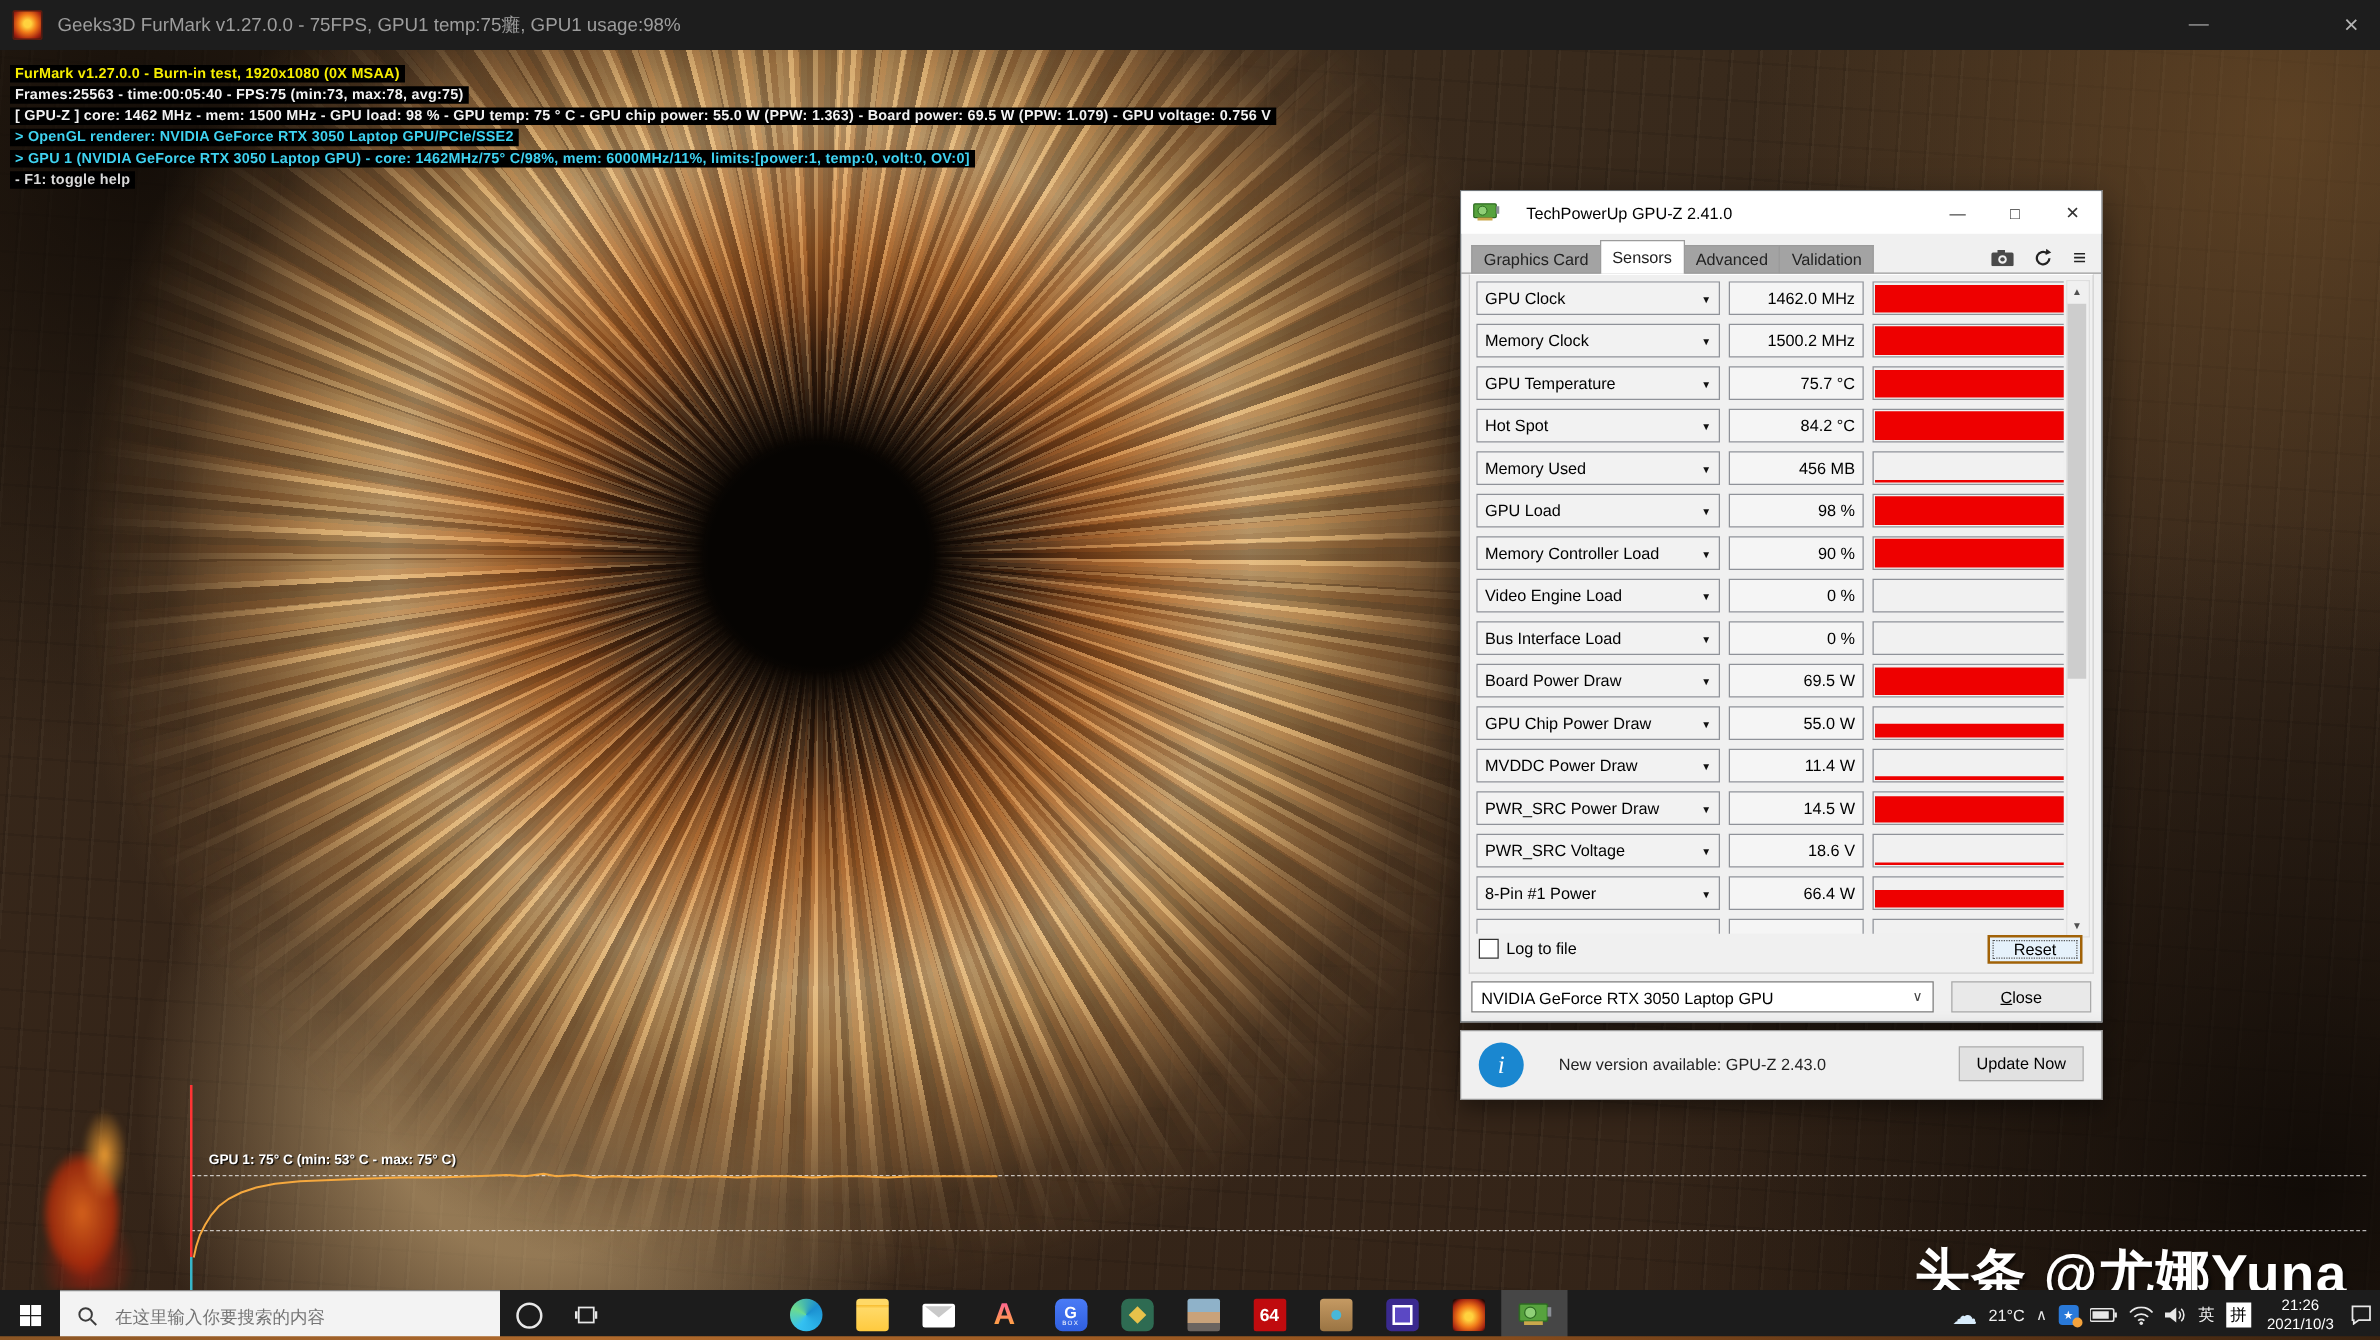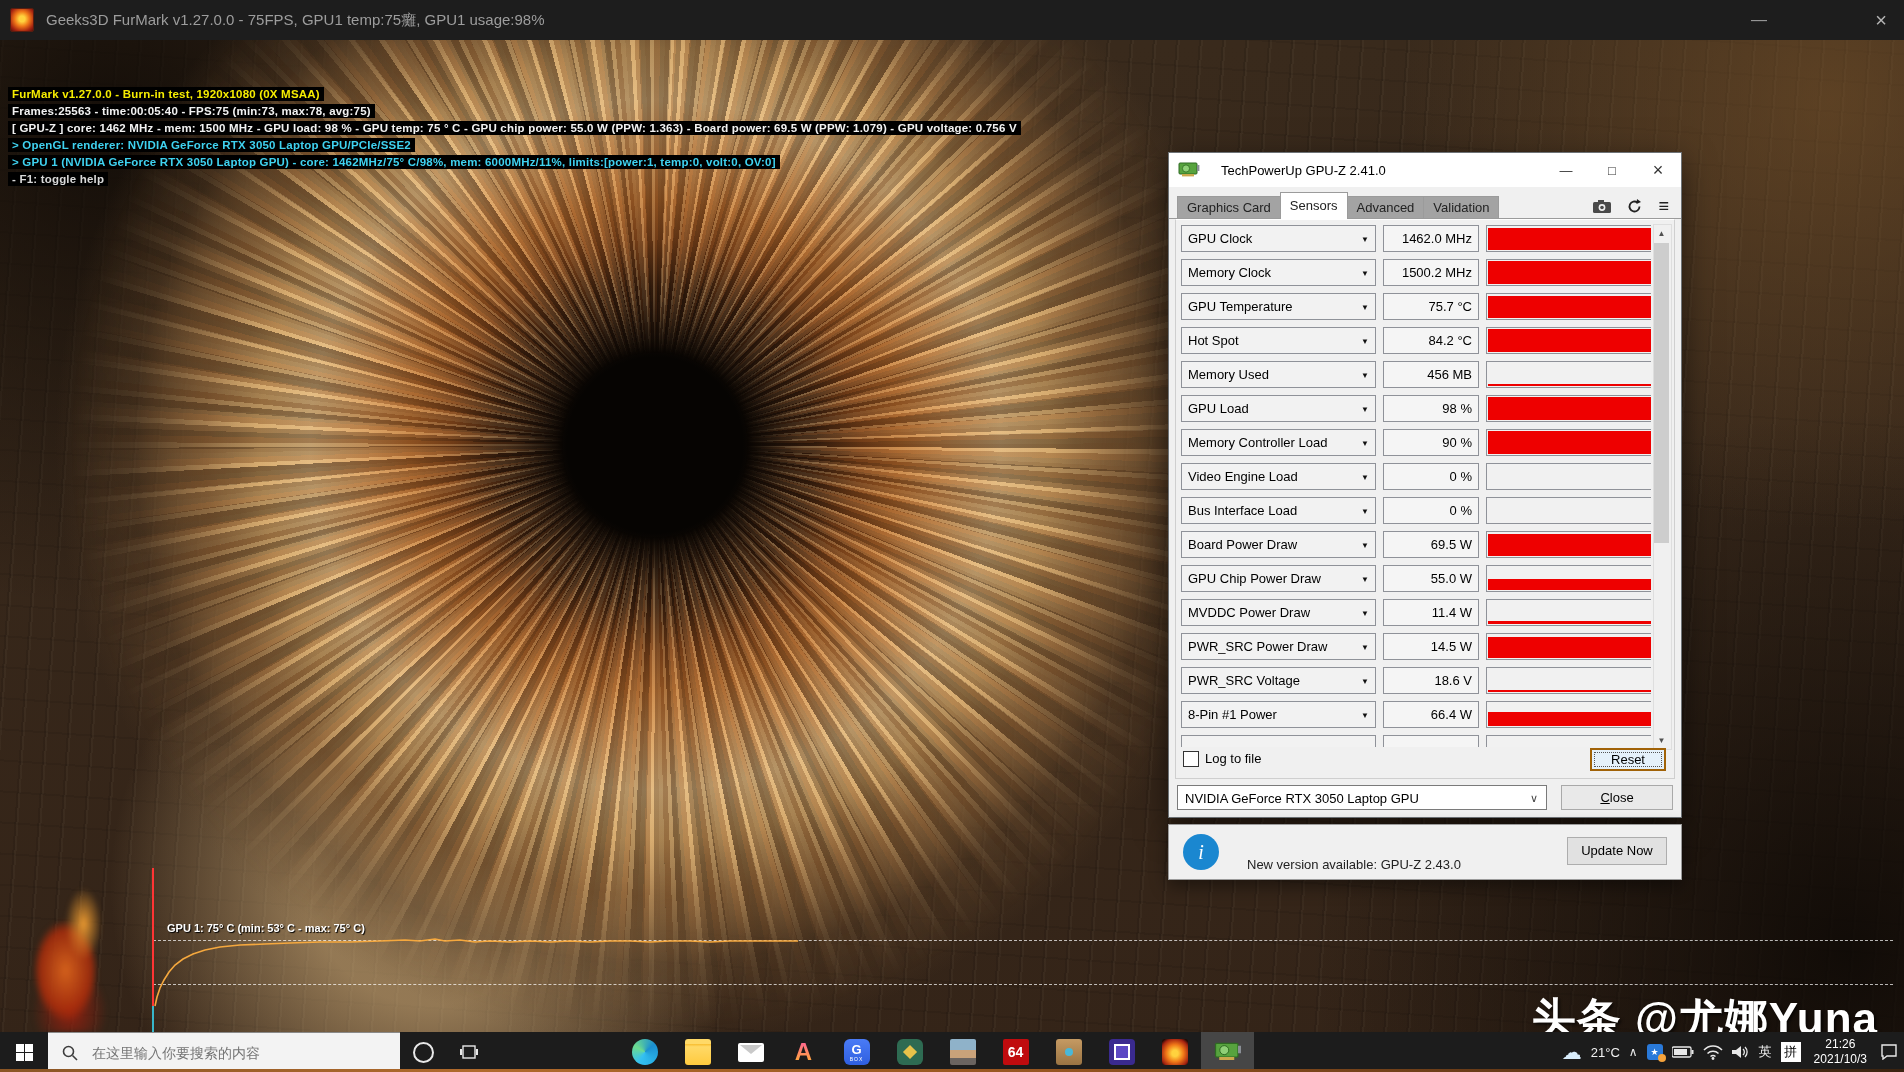--- a/index.html
+++ b/index.html
@@ -43,21 +43,21 @@
       repeating-conic-gradient(from 0deg at 655px 405px, rgba(0,0,0,.18) 0 2.3deg, rgba(255,214,150,.14) 2.3deg 4.9deg);
     -webkit-mask-image:radial-gradient(circle at 655px 405px, transparent 0 92px, #000 150px, #000 420px, rgba(0,0,0,.35) 500px, transparent 585px);
             mask-image:radial-gradient(circle at 655px 405px, transparent 0 92px, #000 150px, #000 420px, rgba(0,0,0,.35) 500px, transparent 585px);
   }
   
   .osd{position:absolute;left:8px;top:52px;z-index:6;}
   .osd-line{
     display:table;margin-bottom:3px;background:#000;color:#f2f2f2;
     font-size:11.5px;font-weight:bold;padding:1px 4px;white-space:nowrap;letter-spacing:.2px;
   }
-  .osd-line.yellow{color:#f6ed00;margin-top:35px;}
+  .osd-line.yellow{color:#f6ed00;}
   .osd-line.cyan{color:#3fd2f0;}
   .osd-line.gray{color:#d9d9d9;}
   
   .tg-vline{position:absolute;left:152px;top:868px;width:2px;height:164px;z-index:6;
     background:linear-gradient(#ff3434 0 84%, #37b6c9 84% 100%);}
   .tg-dash{position:absolute;left:153px;width:1740px;height:0;border-top:1px dashed rgba(255,255,255,.7);z-index:5;}
   .tg-dash.top{top:940px;}
   .tg-dash.bottom{top:984px;}
   .tg-label{position:absolute;left:167px;top:922px;z-index:7;color:#fff;font-size:11px;font-weight:bold;
     text-shadow:1px 1px 1px #000;white-space:nowrap;}
@@ -99,21 +99,21 @@
   }
   .sensor-rows{position:absolute;left:5px;top:5px;width:470px;height:522px;overflow:hidden;}
   .sensor-row{display:flex;margin-bottom:7px;height:27px;}
   .sr-select{
     position:relative;width:187px;height:25px;border:1px solid #8f9299;background:#f2f2f2;
     line-height:25px;padding-left:6px;box-sizing:content-box;flex:0 0 auto;
   }
   .sr-arrow{position:absolute;right:6px;top:0;font-size:8px;color:#111;line-height:27px;}
   .sr-value-box{
     width:88px;height:25px;border:1px solid #8f9299;background:#f5f5f5;margin-left:7px;
-    line-height:25px;text-align:right;padding-right:6px;flex:0 0 auto;
+    line-height:25px;text-align:right;padding-right:6px;flex:0 0 auto;padding-left:12px;
   }
   .sr-graph{
     position:relative;width:177px;height:25px;border:1px solid #8f9299;background:#f1f1f1;
     margin-left:7px;flex:0 0 auto;overflow:hidden;
   }
   .sr-fill{position:absolute;left:1px;right:1px;bottom:1px;background:#ee0000;}
   
   .gz-scroll{position:absolute;right:2px;top:4px;width:17px;height:524px;background:#f0f0f0;border:1px solid #dedede;}
   .gz-scroll .arrow{position:absolute;left:0;width:15px;height:17px;background:#f0f0f0;color:#505050;font-size:8px;
     display:flex;align-items:center;justify-content:center;}
@@ -143,21 +143,21 @@
   
   .update-bar{
     position:absolute;left:1168px;top:824px;width:512px;height:54px;z-index:10;
     background:#f0f0f0;border:1px solid #9b9b9b;box-shadow:0 6px 18px rgba(0,0,0,.45);
   }
   .ub-icon{
     position:absolute;left:14px;top:9px;width:36px;height:36px;border-radius:50%;background:#1a87d0;
     color:#fff;font-size:20px;font-family:"Liberation Serif",serif;font-style:italic;
     display:flex;align-items:center;justify-content:center;
   }
-  .ub-text{position:absolute;left:78px;top:32px;font-size:13px;color:#222;text-align:center;}
+  .ub-text{position:absolute;left:78px;top:19px;font-size:13px;color:#222;text-align:center;}
   .ub-btn{
     position:absolute;right:14px;top:12px;width:100px;height:28px;background:#e1e1e1;border:1px solid #adadad;
     font-size:13px;text-align:center;line-height:26px;box-sizing:border-box;
   }
   
   .watermark{
     position:absolute;right:26px;top:990px;z-index:8;color:#fff;font-size:44px;font-weight:bold;
     letter-spacing:1px;text-shadow:2px 2px 3px rgba(0,0,0,.65);white-space:nowrap;
   }
   

